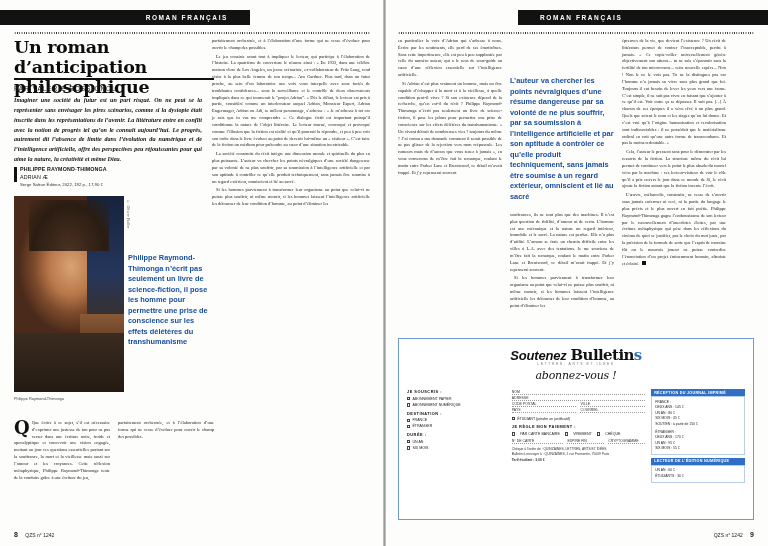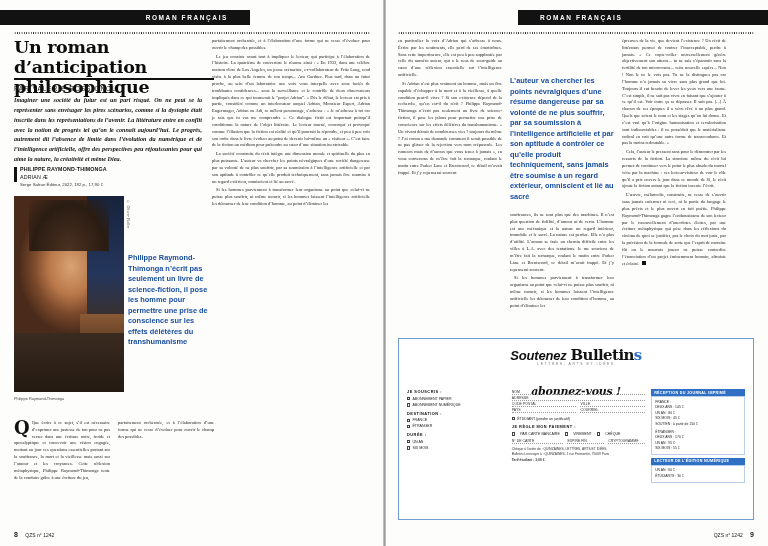--- a/index.html
+++ b/index.html
@@ -141,22 +141,22 @@
   .sub-brand {
     font-family:"DejaVu Serif", serif; font-weight:700; font-style:normal;
     font-size:15px; color:#111; letter-spacing:-0.6px;
   }
   .sub-brand .s { color:#2f6fc4; }
   .sub-sub {
     font-family:"Liberation Sans", sans-serif; font-size:3.4px;
     letter-spacing:1.6px; color:#777; margin-top:-2px;
   }
   .sub-line2 {
-    font-family:"DejaVu Serif", serif; font-weight:700; font-style:italic;
-    font-size:11px; color:#111; margin-top:19px; letter-spacing:-0.2px;
+    font-family:"DejaVu Serif", serif; font-weight:400; font-style:italic;
+    font-size:11px; color:#111; margin-top:3px; letter-spacing:-0.2px;
   }
 
   .sub-grid { position:absolute; left:8px; right:8px; top:50px; bottom:6px;
               display:flex; gap:6px; font-family:"Liberation Sans", sans-serif; }
   .sub-col { flex:1; }
   .sub-col.mid { flex:1.35; }
   .sub-col.right { flex:0.95; }
 
   .f-h { font-size:3.9px; font-weight:700; letter-spacing:0.5px; color:#111; margin:0 0 1.5px; }
   .f-r { font-size:3.6px; color:#222; line-height:1.75; display:flex; align-items:center; gap:2px; }

